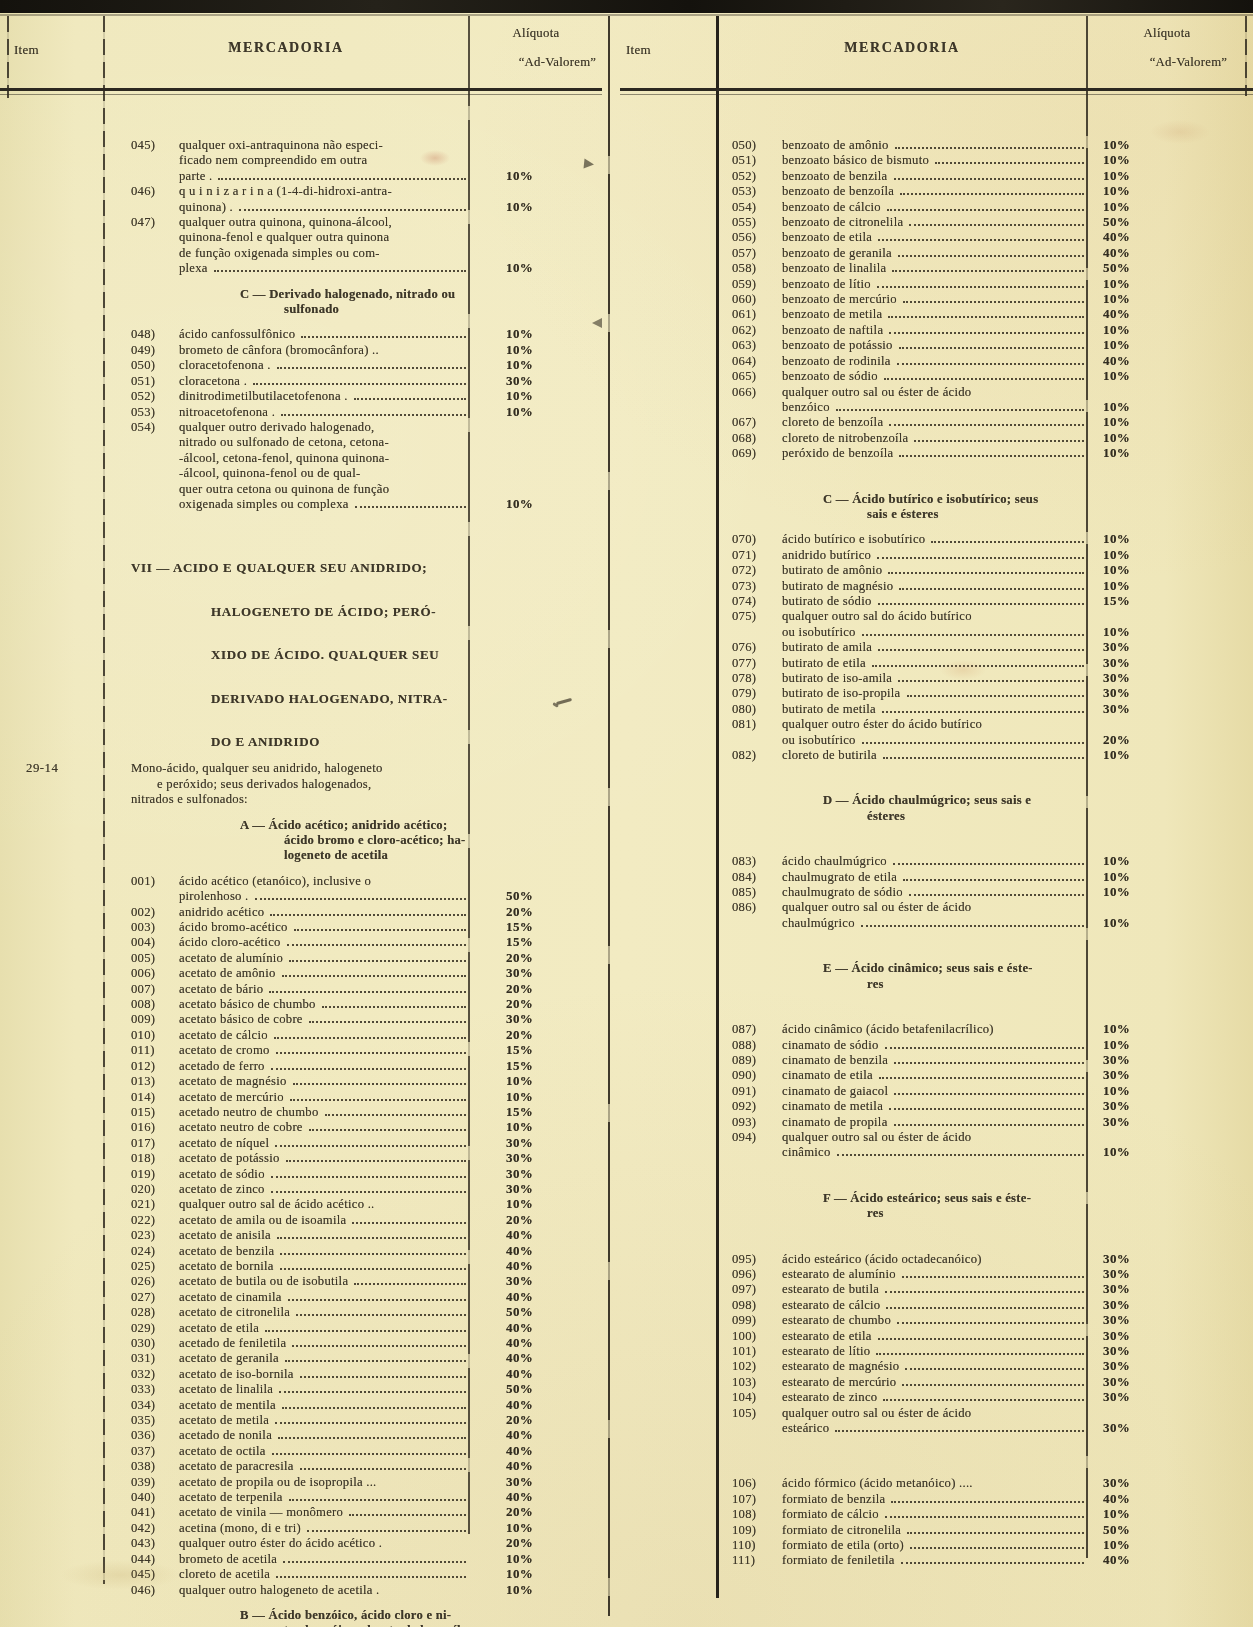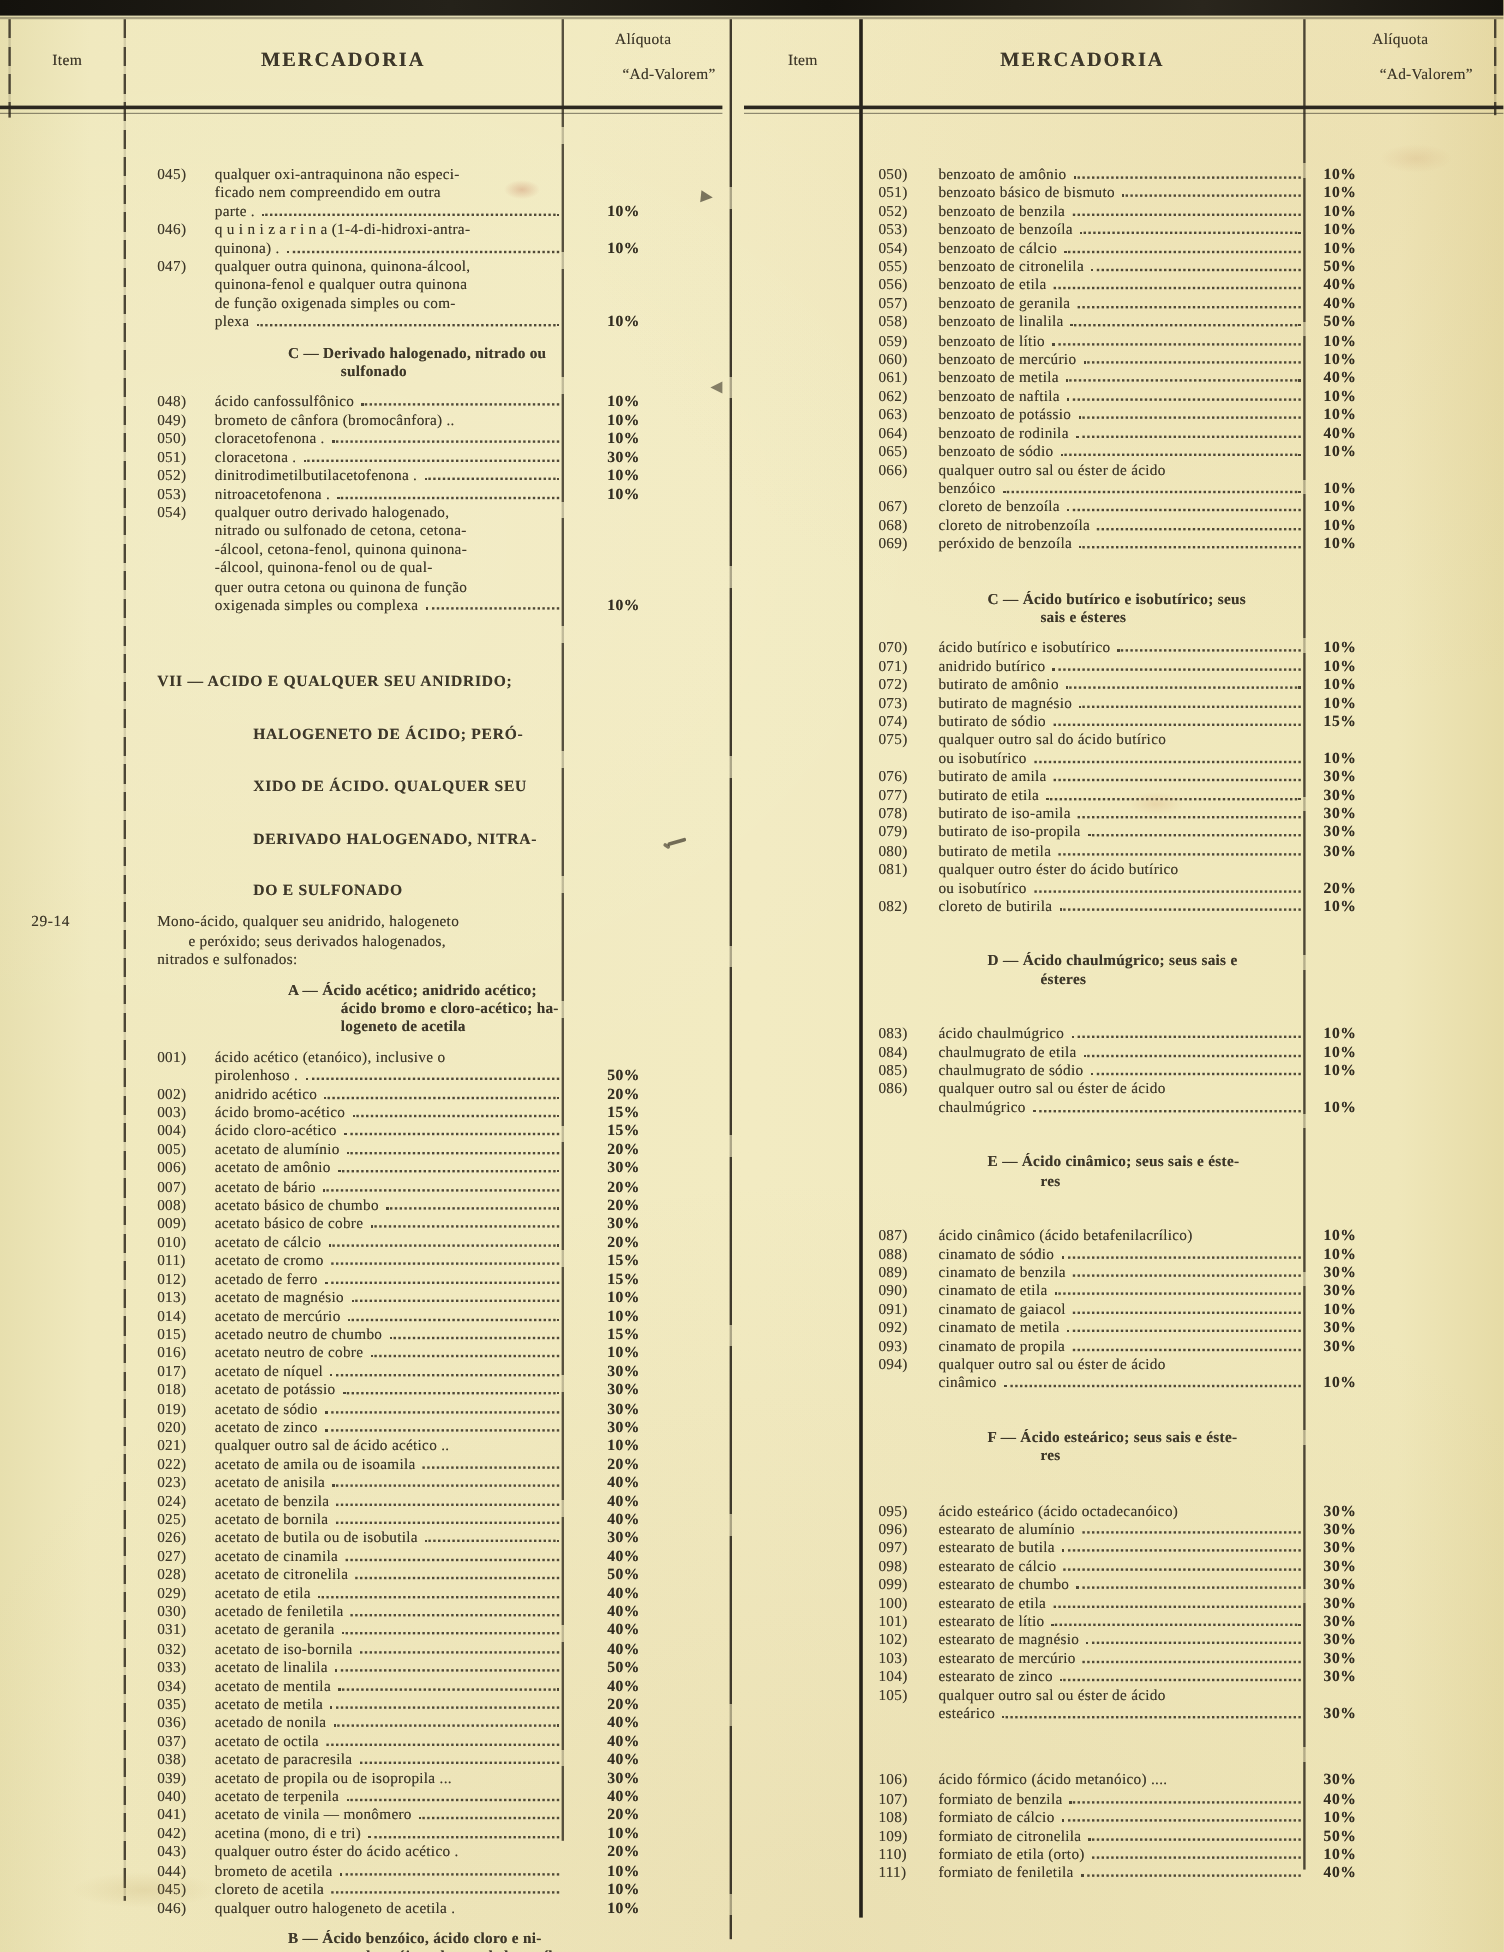--- a/index.html
+++ b/index.html
@@ -26,24 +26,24 @@
   .vr-l-edge{left:7px;top:16px;height:82px;}
   .vr-l-gutter{left:103px;top:16px;height:1568px;}
   .vr-l-rate{left:468px;top:16px;height:1518px;background:repeating-linear-gradient(180deg,rgba(48,42,30,.8) 0 90px,rgba(48,42,30,.25) 90px 104px);}
   .vr-center{left:608px;top:16px;height:1600px;background:repeating-linear-gradient(180deg,rgba(44,38,27,.9) 0 140px,rgba(44,38,27,.35) 140px 158px);}
   .vr-r-border{left:716px;top:16px;height:1582px;width:3px;background:#26221a;}
   .vr-r-rate{left:1086px;top:16px;height:1542px;background:repeating-linear-gradient(180deg,rgba(48,42,30,.85) 0 120px,rgba(48,42,30,.3) 120px 132px);}
   .vr-r-edge{left:1245px;top:16px;height:80px;}
 
   
   .hd{position:absolute;top:0;}
-  .h-item{top:42px;text-align:center;font-size:13px;}
+  .h-item{top:42px;font-size:13px;}
   .h-item.left{left:14px;width:84px;}
   .h-item.right{left:626px;width:86px;}
-  .h-merc{top:40px;text-align:center;font-weight:bold;font-size:17px;letter-spacing:1.6px;}
+  .h-merc{top:40px;text-align:center;font-weight:bold;font-size:14px;letter-spacing:1.6px;}
   .h-merc.left{left:110px;width:352px;}
   .h-merc.right{left:726px;width:352px;}
   .h-aliq{text-align:center;font-size:12.8px;line-height:15px;}
   .h-aliq.left{left:470px;width:132px;top:26px;}
   .h-aliq.right{left:1092px;width:150px;top:26px;}
   .h-aliq .l2{display:block;margin-top:14px;margin-left:43px;}
   .hrule{position:absolute;top:88px;height:3px;background:#2c2820;}
   .hrule.left{left:0;width:602px;}
   .hrule.right{left:620px;width:633px;}
   .hrule2{position:absolute;top:94px;height:1px;background:rgba(44,40,30,.5);}
@@ -213,21 +213,21 @@
           <span class="leader"></span>
         </div>
         <span class="rate">10%</span>
       </div>
       <div class="gap" style="height: 20px;"></div>
       <div class="row major">
         <div class="ln">VII — ACIDO E QUALQUER SEU ANIDRIDO;</div>
         <div class="ln">HALOGENETO DE ÁCIDO; PERÓ-</div>
         <div class="ln">XIDO DE ÁCIDO. QUALQUER SEU</div>
         <div class="ln">DERIVADO HALOGENADO, NITRA-</div>
-        <div class="ln">DO E SULFONADO</div>
+        <div class="ln">DO E ANIDRIDO</div>
       </div>
       <div class="gap" style="height: 10px;"></div>
       <div class="row code-entry">
         <span class="code">29-14</span>
         <div class="ln">Mono-ácido, qualquer seu anidrido, halogeneto</div>
         <div class="ln">e peróxido; seus derivados halogenados,</div>
         <div class="ln">nitrados e sulfonados:</div>
       </div>
       <div class="gap" style="height: 10px;"></div>
       <div class="row sub">

